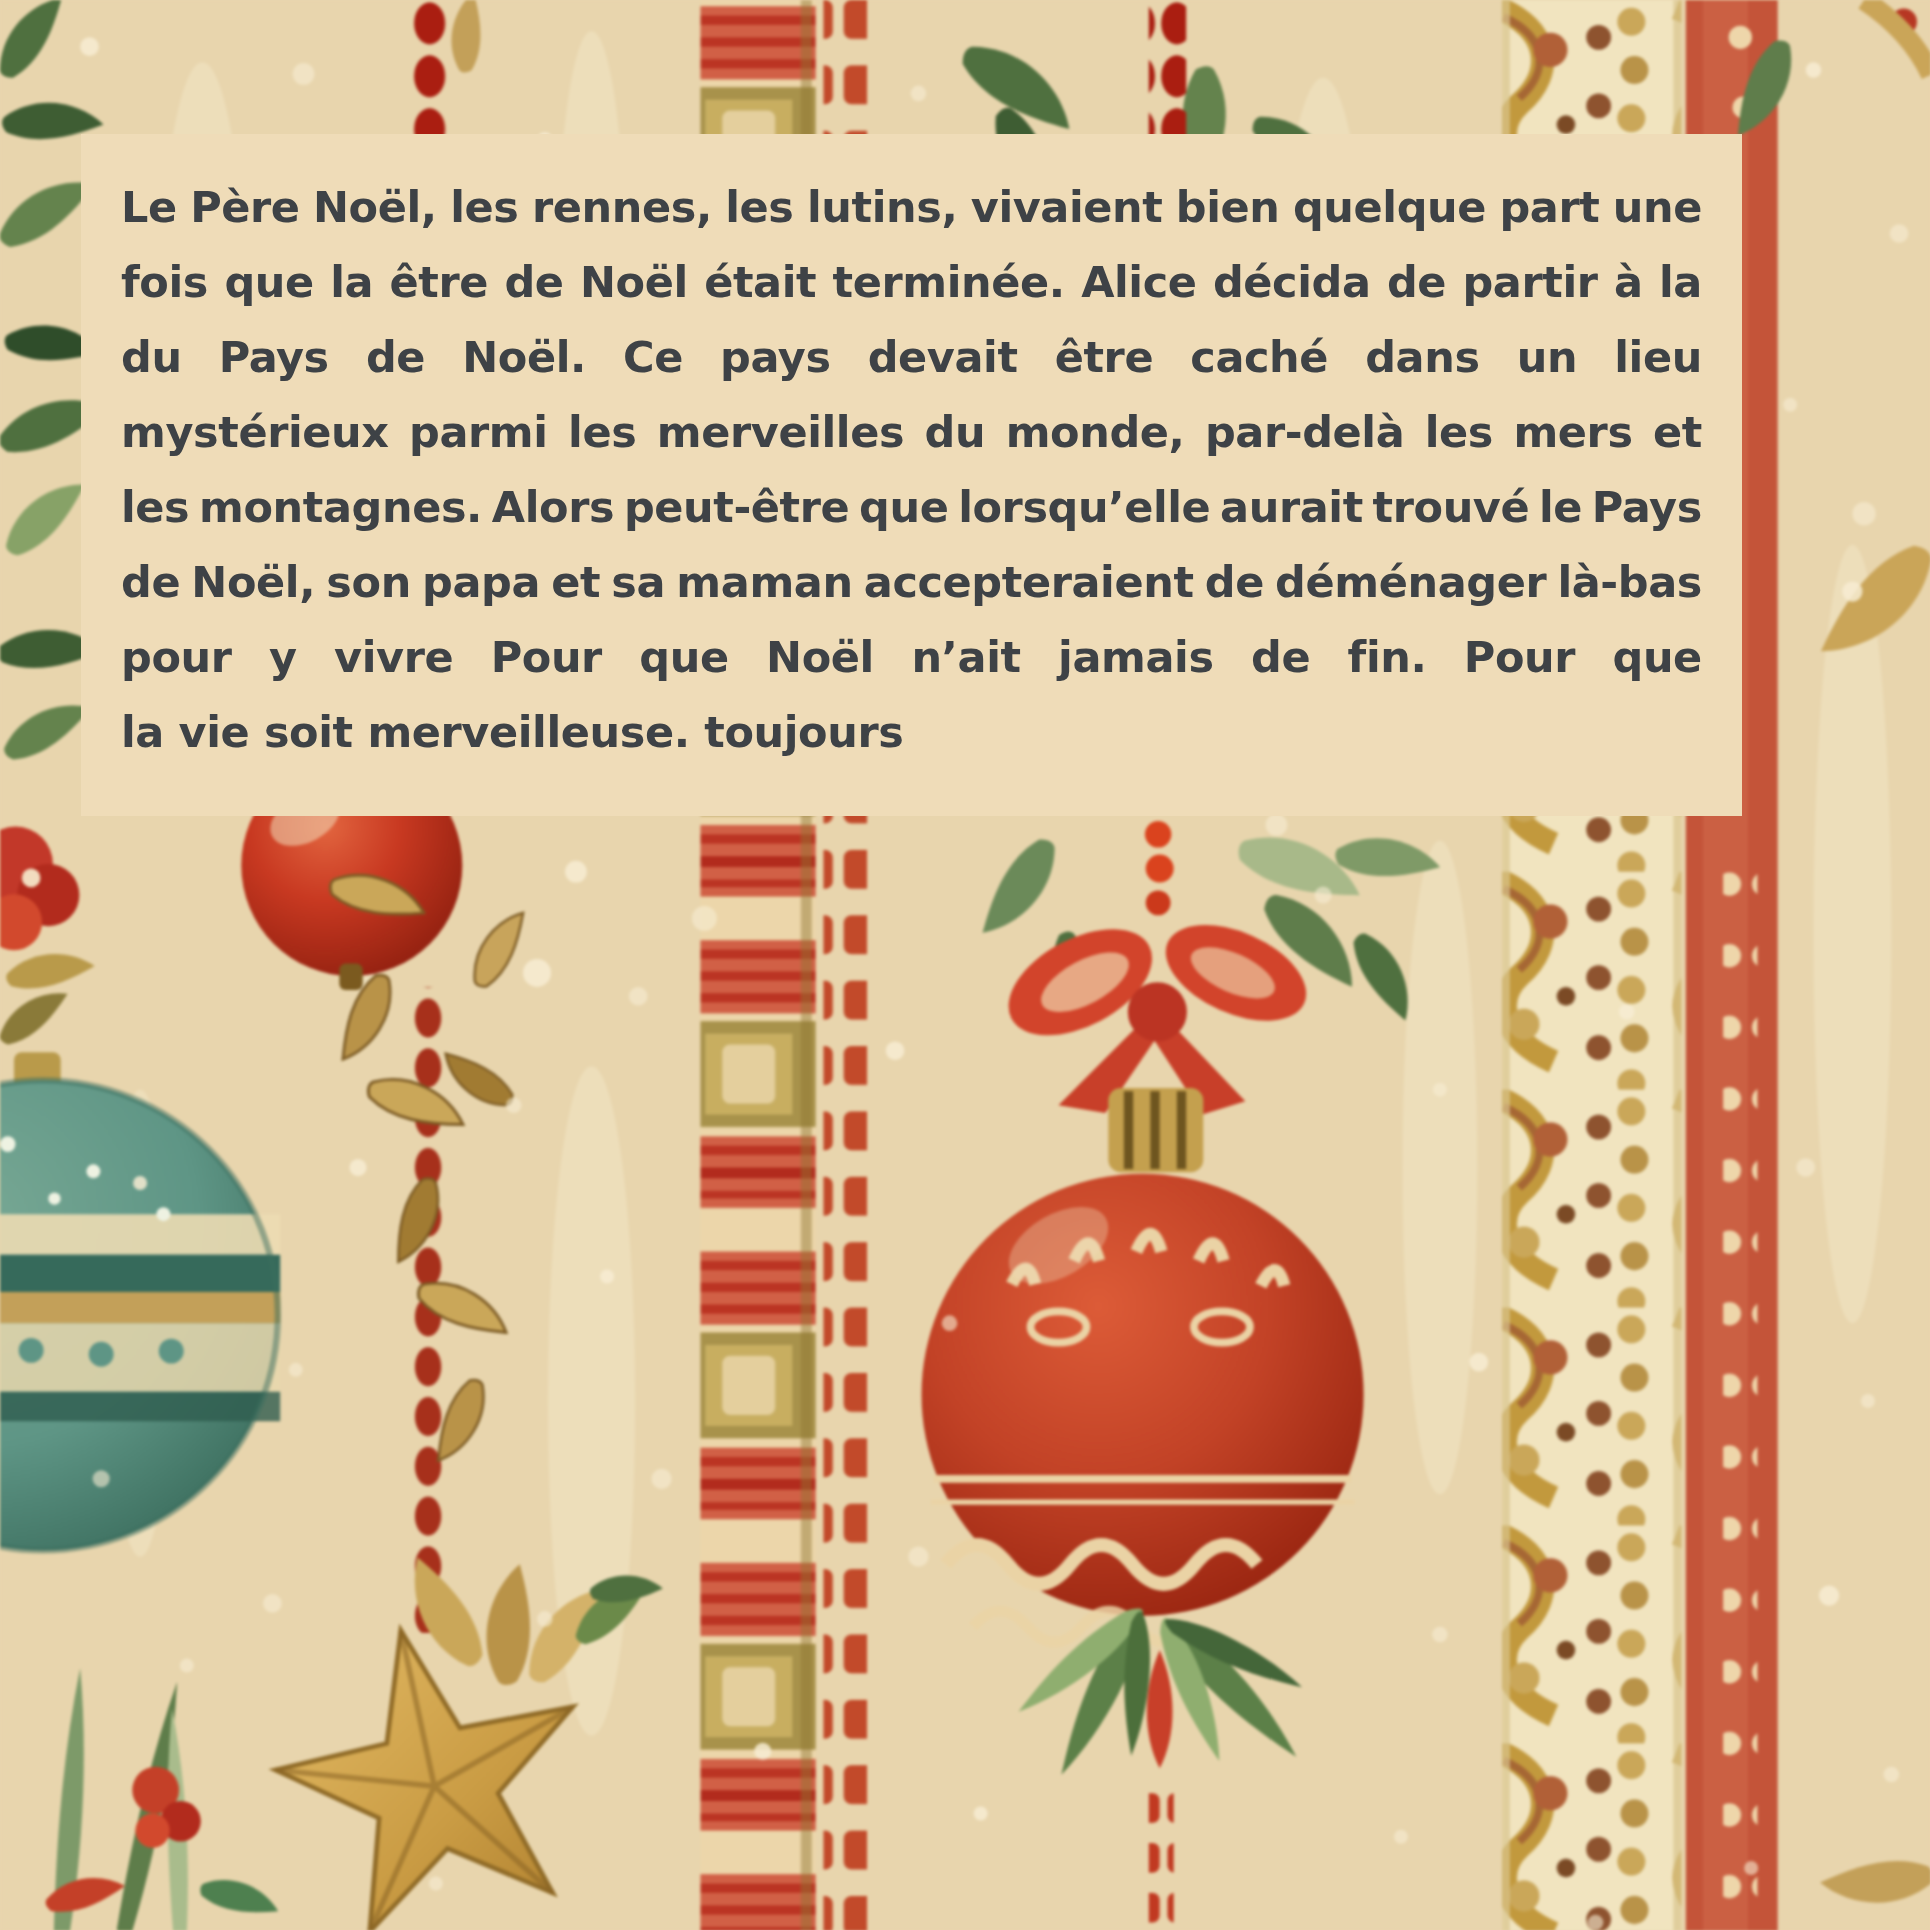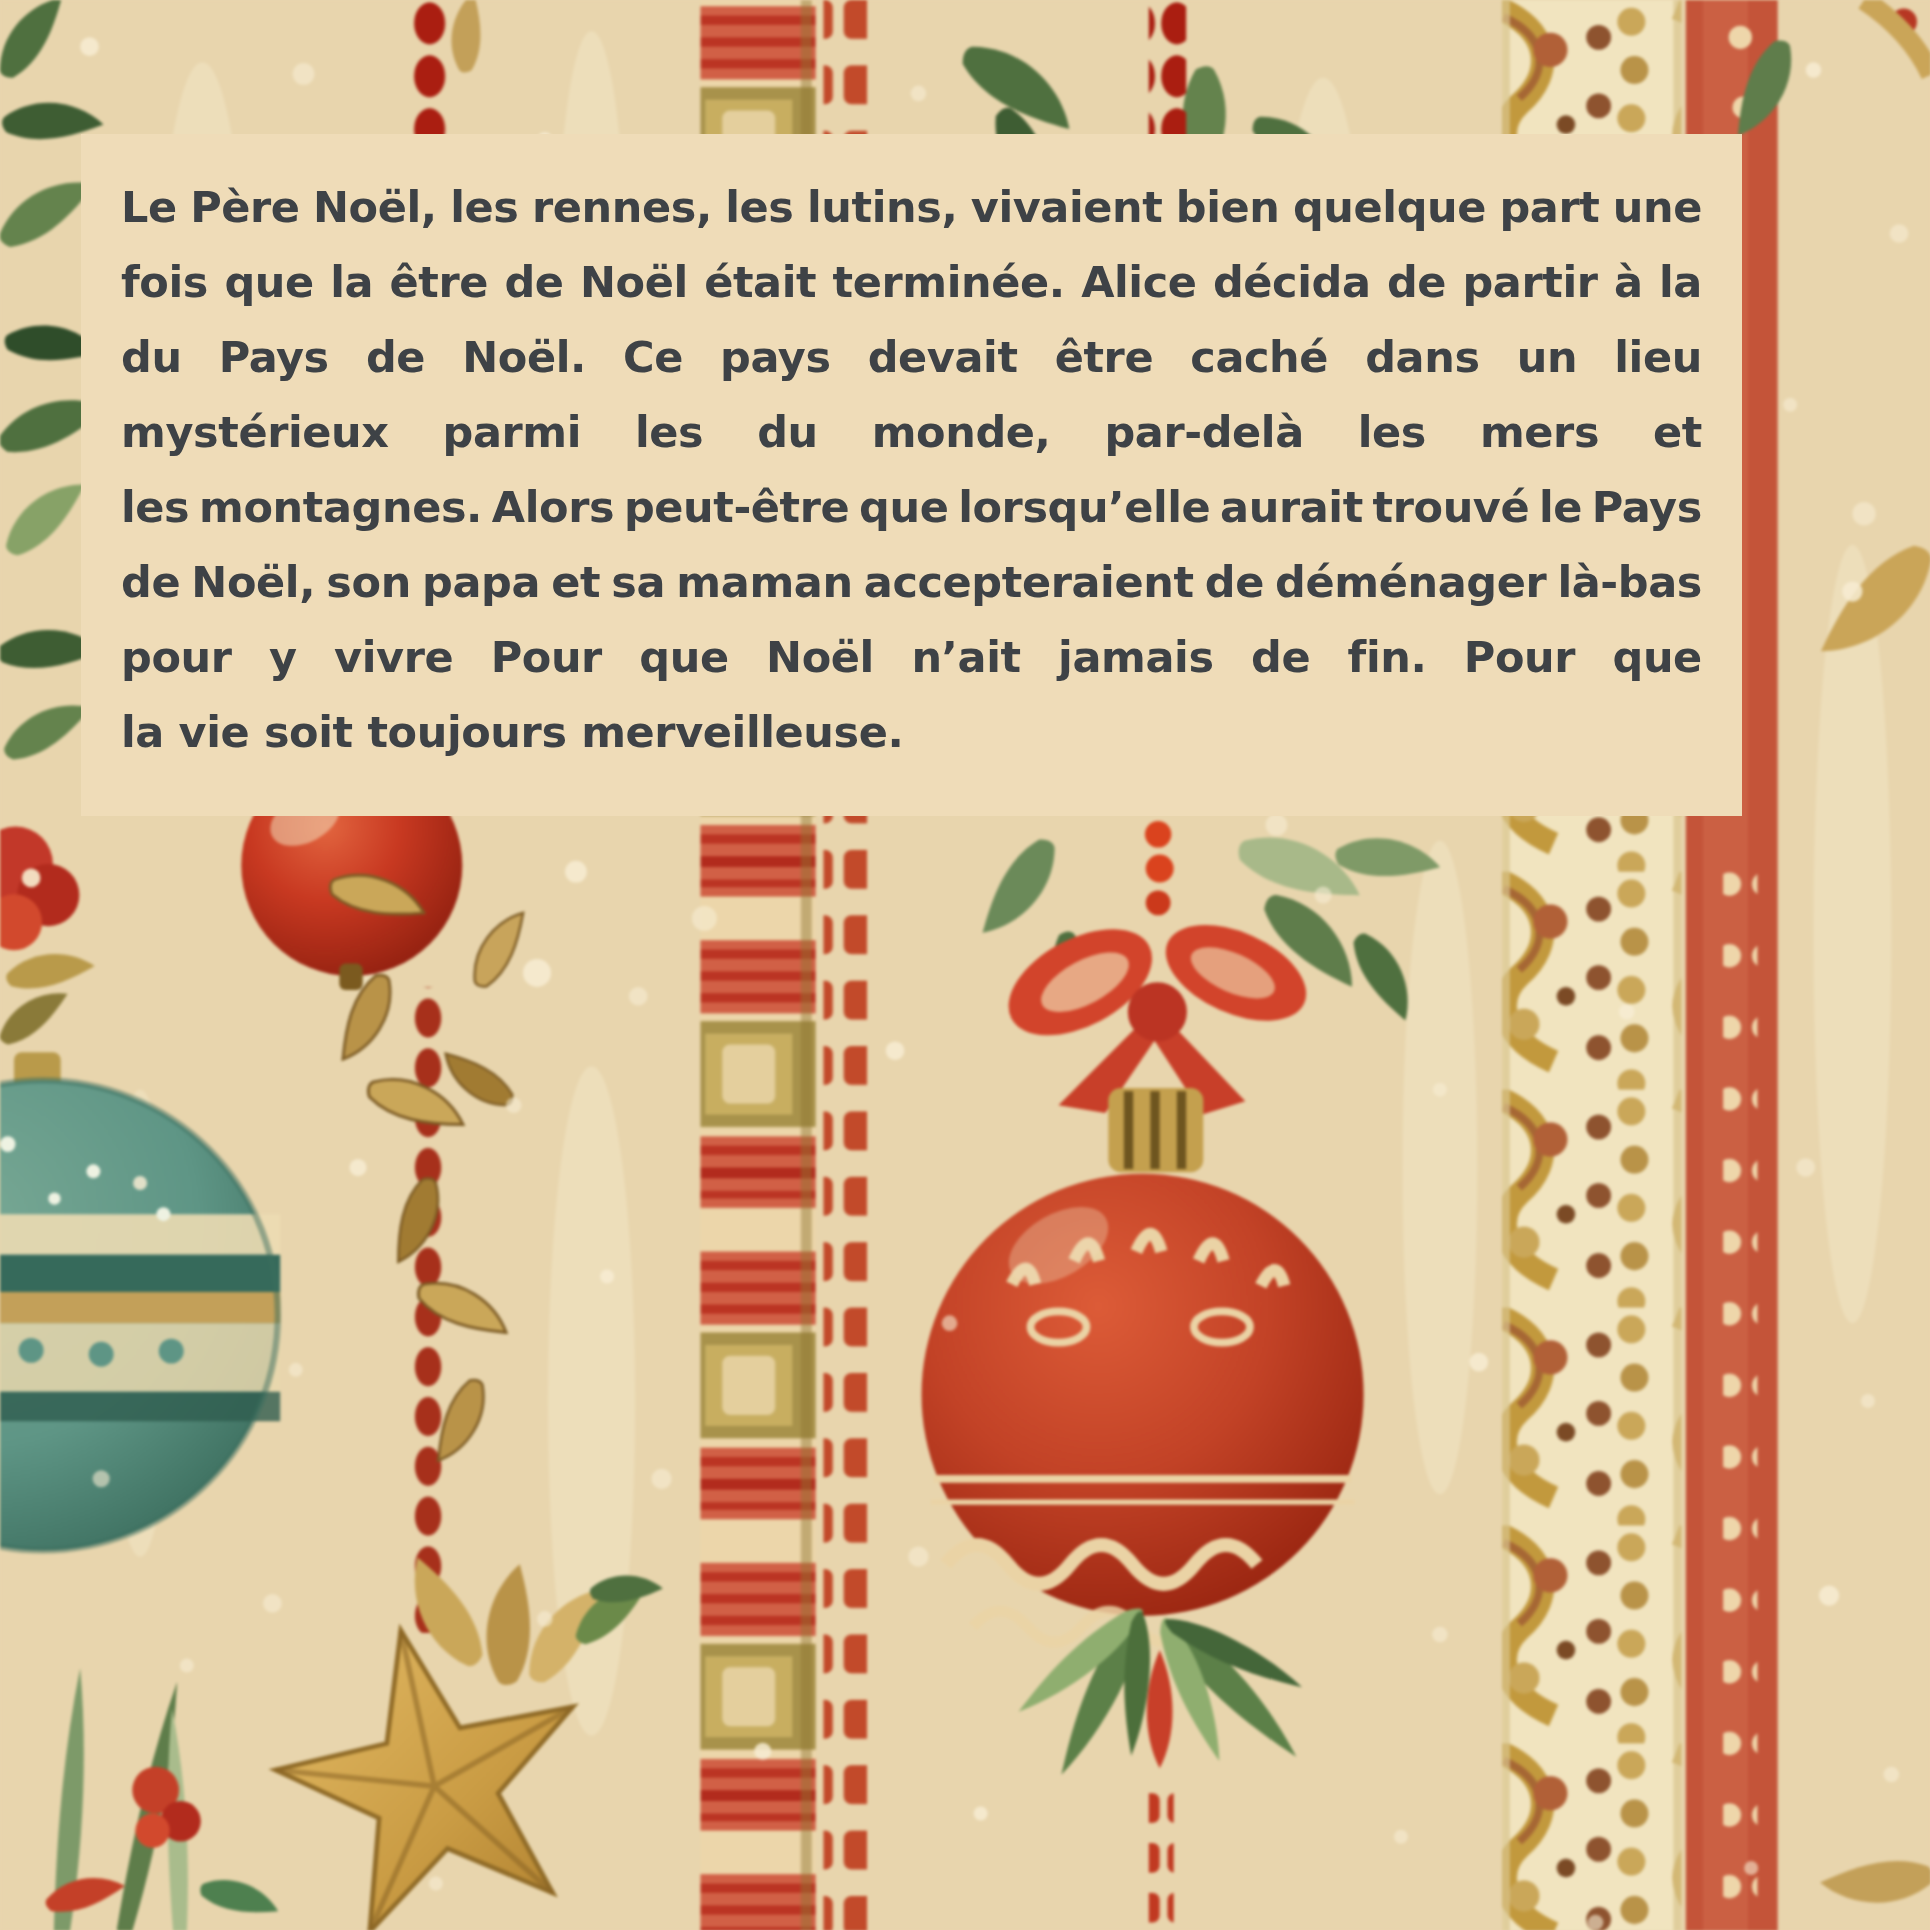--- a/index.html
+++ b/index.html
@@ -398,20 +398,21 @@
         <span>être</span>
         <span>caché</span>
         <span>dans</span>
         <span>un</span>
         <span>lieu</span>
       </div>
     <div class="line">
         <span>mystérieux</span>
         <span>parmi</span>
         <span>les</span>
+        <span>merveilles</span>
         <span>du</span>
         <span>monde,</span>
         <span>par-delà</span>
         <span>les</span>
         <span>mers</span>
         <span>et</span>
       </div>
     <div class="line">
         <span>les</span>
         <span>montagnes.</span>
@@ -448,18 +449,18 @@
         <span>jamais</span>
         <span>de</span>
         <span>fin.</span>
         <span>Pour</span>
         <span>que</span>
       </div>
     <div class="line last">
         <span>la</span>
         <span>vie</span>
         <span>soit</span>
+        <span>merveilleuse.</span>
         <span>toujours</span>
-        <span>merveilleuse.</span>
       </div>
   </div>
 </div>
 
 
 </body></html>

